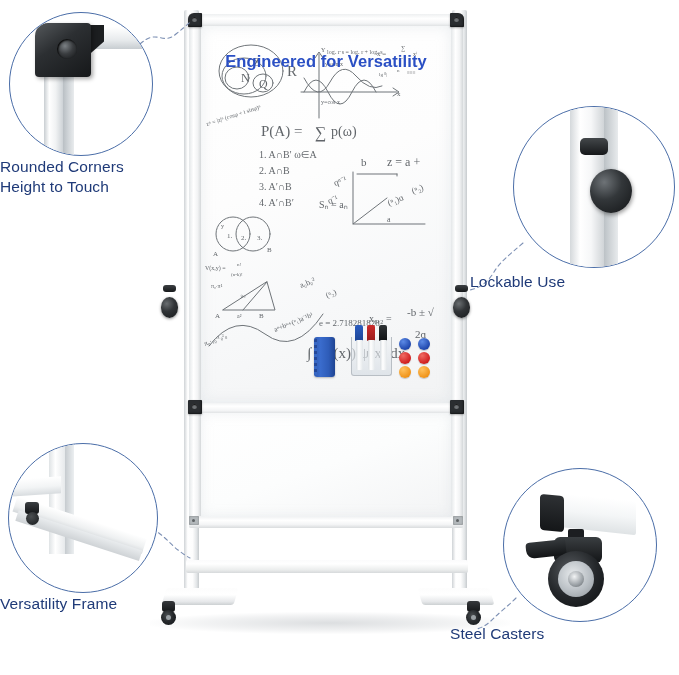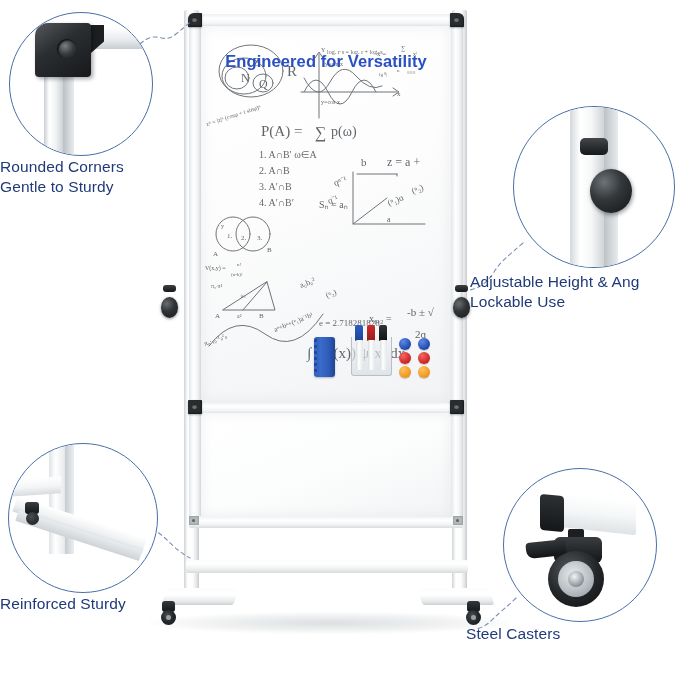--- a/index.html
+++ b/index.html
@@ -188,21 +188,21 @@
   #callout-corners{left:9px;top:12px;width:142px;height:142px;}
   #label-corners{left:0px;top:157px;width:170px;}
   
   #callout-height{left:513px;top:106px;width:160px;height:160px;}
   #label-height{left:470px;top:272px;width:209px;}
   
   #callout-frame{left:8px;top:443px;width:148px;height:148px;}
   #label-frame{left:0px;top:594px;width:164px;}
   
   #callout-casters{left:503px;top:468px;width:152px;height:152px;}
-  #label-casters{left:466px;top:624px;width:213px;}
+  #label-casters{left:450px;top:624px;width:213px;}
 
   .zoom-art{position:absolute;left:0;top:0;width:100%;height:100%;}
 
   
   .z1-rail{position:absolute;background:linear-gradient(to right,#c9ced2 0%,#ffffff 28%,#f0f2f3 62%,#cdd2d6 100%);}
   .z1-rail-v1{left:34px;top:44px;width:19px;height:120px;}
   .z1-rail-v2{left:53px;top:46px;width:11px;height:118px;background:linear-gradient(to right,#b9bfc4,#e9ecee);}
   .z1-rail-h{left:60px;top:14px;width:92px;height:22px;background:linear-gradient(to bottom,#ffffff,#e7eaec 60%,#c8cdd1);}
   .z1-cap{
     position:absolute;left:25px;top:10px;width:56px;height:54px;
@@ -440,51 +440,50 @@
     <div class="zoom-art">
       <div class="z1-rail z1-rail-h"></div>
       <div class="z1-rail z1-rail-v1"></div>
       <div class="z1-rail z1-rail-v2"></div>
       <div class="z1-cap2"></div>
       <div class="z1-cap"></div>
     </div>
   </div>
   <div class="callout-label" id="label-corners">
     <div>Rounded Corners</div>
-    <div>Gentle to Sturdy</div>
+    <div>Height to Touch</div>
   </div>
 
   <div class="callout-circle" id="callout-height">
     <div class="zoom-art">
       <div class="z2-post"></div>
       <div class="z2-post2"></div>
       <div class="z2-pin"></div>
       <div class="z2-knob"></div>
     </div>
   </div>
   <div class="callout-label" id="label-height">
-    <div>Adjustable Height &amp; Ang</div>
     <div>Lockable Use</div>
   </div>
 
   <div class="callout-circle" id="callout-frame">
     <div class="zoom-art">
       <div class="z3-bar z3-v"></div>
       <div class="z3-bar z3-v2"></div>
       <div class="z3-bar z3-h1"></div>
       <div class="z3-diag"></div>
       <div class="z3-diag2"></div>
       <div class="z3-caster">
         <div class="b"></div>
           <div class="w"></div>
       </div>
     </div>
   </div>
   <div class="callout-label" id="label-frame">
-    <div>Reinforced Sturdy</div>
+    <div>Versatility Frame</div>
   </div>
 
   <div class="callout-circle" id="callout-casters">
     <div class="zoom-art">
       <div class="z4-leg"></div>
       <div class="z4-legcap"></div>
       <div class="z4-stem"></div>
       <div class="z4-yoke"></div>
       <div class="z4-brake"></div>
       <div class="z4-wheel"></div>

